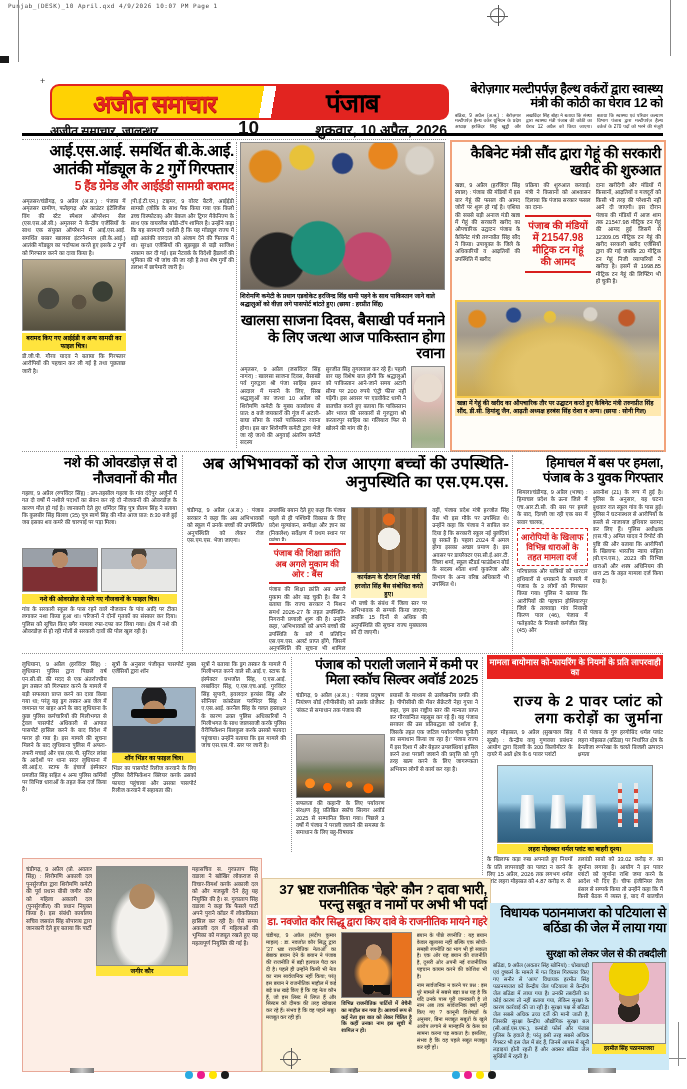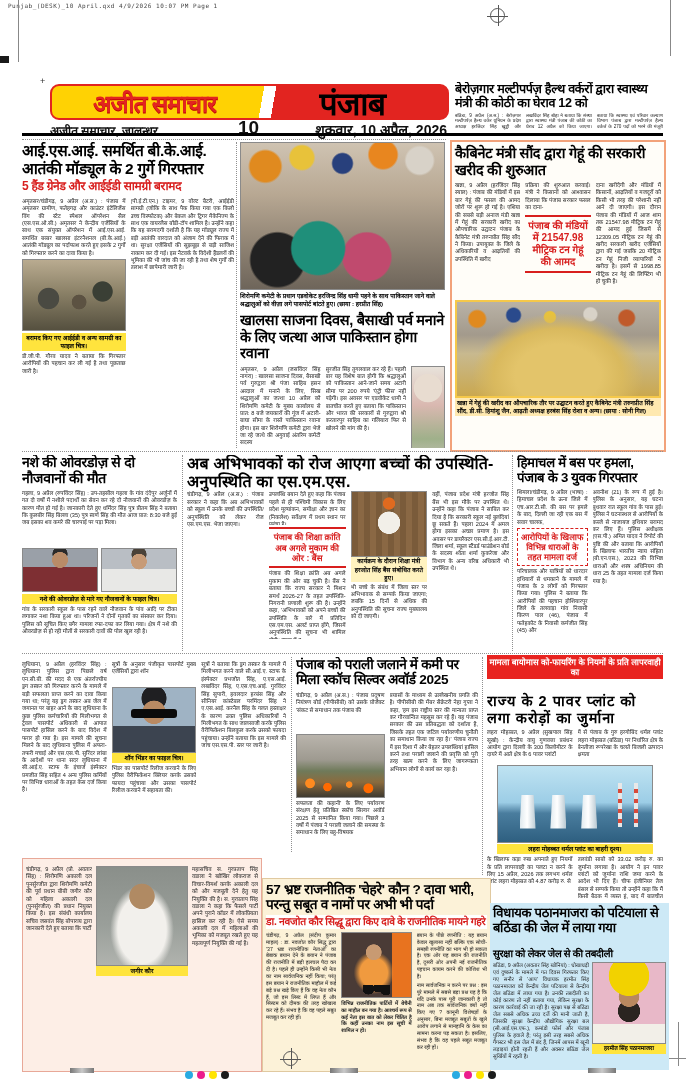--- a/index.html
+++ b/index.html
@@ -1,19 +1,19 @@
 <!DOCTYPE html>
 <html><head>
 <meta charset="utf-8">
 <style>
   html,body{margin:0;padding:0;background:#e8e8e8}
   .page{position:relative;width:687px;height:1089px;background:#fff;margin:0 auto;
         font-family:"Liberation Sans",sans-serif;color:#111;overflow:hidden}
   .abs{position:absolute}
-  .hl{font-weight:bold;color:#000;text-align:left;line-height:1.14;letter-spacing:-0.3px}
+  .hl{font-weight:bold;color:#000;text-align:right;line-height:1.14;letter-spacing:-0.3px}
   .redtxt{color:#d81f1e}
   .bt{font-size:5.6px;line-height:1.32;text-align:justify;color:#222;overflow:hidden}
   .cols{display:flex;gap:5px;overflow:hidden}
   .cols>div{flex:1;min-width:0}
   .vsep{position:absolute;border-left:1px dotted #909090;width:0}
   .hsep{position:absolute;border-top:1px dotted #909090;height:0}
   .capy{background:#ffe43d;font-weight:bold;font-size:6.2px;line-height:1.3;text-align:center;padding:1px 2px;color:#000}
   .cap{font-weight:bold;font-size:6.2px;line-height:1.3;text-align:center;color:#000}
   .ph{border:1px solid #8a8a8a;position:relative;overflow:hidden;background:#cfcac0}
   .pull{color:#d81f1e;font-weight:bold;text-align:center;border-top:2px solid #d81f1e;border-bottom:2px solid #d81f1e;padding:3px 1px;line-height:1.2}
@@ -22,21 +22,21 @@
   .crosshair{width:13px;height:13px;border:1px solid #555;border-radius:50%;position:absolute}
   .crosshair:before{content:"";position:absolute;left:50%;top:-4px;bottom:-4px;border-left:1px solid #555}
   .crosshair:after{content:"";position:absolute;top:50%;left:-4px;right:-4px;border-top:1px solid #555}
   .dot{width:8px;height:8px;border-radius:50%;display:inline-block;margin-right:4px}
   .c{background:#29abe2}.m{background:#ec1c8d}.y{background:#ffe400}.k{background:#1c1c1c}
   .graybar{background:linear-gradient(90deg,#777,#c9c9c9,#777);height:5px}
   .masthead-box{border:2px solid #e22420;border-radius:9px;
      background:linear-gradient(100deg,#ffd203 0 53%,#ffffff 53% 56%,#e22420 56%);
      display:flex;align-items:center;overflow:hidden}
   .logo-main{flex:0 0 52%;text-align:center;color:#e22420;font-weight:bold;font-size:24px;letter-spacing:-1px;text-shadow:0 1px 0 #b00}
-  .logo-ed{flex:1;text-align:center;color:#000;font-weight:bold;font-size:32px;letter-spacing:-1px}
+  .logo-ed{flex:1;text-align:center;color:#000;font-weight:bold;font-size:26px;letter-spacing:-1px}
   .tower{position:absolute;bottom:18%;width:16px;height:34px;background:linear-gradient(90deg,#dfe9ee,#ffffff 45%,#b9c9d2);clip-path:polygon(12% 0,88% 0,100% 100%,0 100%)}
   .chimney{position:absolute;bottom:20%;width:4px;height:44px;background:repeating-linear-gradient(180deg,#e8e8e8 0 6px,#d84a3a 6px 10px)}
   .printline{font-family:"DejaVu Sans Mono",monospace;font-size:6px;color:#444;letter-spacing:.5px}
 </style>
 </head>
 <body>
 
 <div class="page">
 
   <div class="abs printline" style="left:8px;top:2px">Punjab_(DESK)_10 April.qxd  4/9/2026  10:07 PM  Page 1</div>
@@ -148,21 +148,21 @@
         radial-gradient(circle at 50% 30%, #c79b77 16%, transparent 17%),
         radial-gradient(circle at 50% 13%, #4a4238 14%, transparent 15%),
         linear-gradient(180deg,#b9bec4 0 48%,#e8e8e6 48% 100%)"></div>
     </div>
     <div class="capy" style="margin-top:2px">नशे की ओवरडोज़ से मारे गए नौजवानों के फाइल चित्र।</div>
     <div class="bt" style="margin-top:2px">गांव के सरकारी स्कूल के पास रहने वाले नौजवान के पांव आदि पर टीका लगाकर नशा किया हुआ था। परिजनों ने दोनों मृतकों का संस्कार कर दिया। पुलिस को सूचित किए बगैर मामला रफा-दफा कर लिया गया। क्षेत्र में नशे की ओवरडोज़ से हो रही मौतों से सरकारी दावों की पोल खुल रही है।</div>
   </div>
 
   <div class="abs" style="left:187px;top:455px;width:322px;height:196px;overflow:hidden">
     <div class="hl" style="font-size:16px;letter-spacing:.2px">अब अभिभावकों को रोज आएगा बच्चों की उपस्थिति-अनुपस्थिति का एस.एम.एस.</div>
-    <div class="cols" style="margin-top:0;height:148px">
+    <div class="cols" style="margin-top:16px;height:148px">
       <div class="bt">चंडीगढ़, 9 अप्रैल (अ.स.) : पंजाब सरकार ने कहा कि अब अभिभावकों को स्कूल में उनके बच्चों की उपस्थिति/अनुपस्थिति को लेकर रोज एस.एम.एस. भेजा जाएगा।</div>
       <div>
         <div class="bt" style="height:34px">उपलब्धि बयान देते हुए कहा कि पंजाब पहले से ही पश्चिमी विकास के लिए प्रदेश मूल्यांकन, समीक्षा और ज्ञान का (निकलेश) सर्वेक्षण में प्रथम स्थान पर पहुंचा है।</div>
         <div class="pull" style="font-size:8.6px;margin:2px 0">पंजाब की शिक्षा क्रांति अब अगले मुकाम की ओर : बैंस</div>
         <div class="bt">पंजाब की शिक्षा क्रांति अब अगले मुकाम की ओर बढ़ चुकी है। बैंस ने बताया कि राज्य सरकार ने मिशन समर्थ 2026-27 के तहत उपस्थिति-निगरानी प्रणाली शुरू की है। उन्होंने कहा, 'अभिभावकों को अपने बच्चों की उपस्थिति के बारे में प्रतिदिन एस.एम.एस. अलर्ट प्राप्त होंगे, जिसमें अनुपस्थिति की सूचना भी शामिल होगी। स्कूल में 7</div>
       </div>
       <div>
         <div class="ph" style="height:64px;background:
           radial-gradient(circle at 50% 18%, #e06a1f 9%, transparent 10%),
           radial-gradient(circle at 50% 48%, #f2efe8 22%, transparent 23%),
@@ -255,21 +255,21 @@
           radial-gradient(circle at 50% 30%, #b08a63 15%, transparent 16%),
           radial-gradient(ellipse at 50% 64%, #f2f0ec 38%, transparent 50%),
           linear-gradient(180deg,#8a8f8a 0%,#9a9f9a 60%,#b0b3ae 100%)"></div>
         <div class="capy">जगीर कौर</div>
       </div>
       <div class="bt" style="flex:1">महासचिव स. गुरप्रताप सिंह वडाला ने खोखिर लोकराज से विचार-विमर्श करके अकाली दल को और मजबूती देने हेतु यह नियुक्ति की है। स. गुरप्रताप सिंह वडाला ने कहा कि फैसले पार्टी अपने पुराने कॉडर में लोकप्रियता हासिल कर रही है। ऐसे समय अकाली दल में महिलाओं की भूमिका को मजबूत रखते हुए यह महत्वपूर्ण नियुक्ति की गई है।</div>
     </div>
   </div>
 
   <div class="abs" style="left:262px;top:878px;width:221px;height:186px;background:#fcf2d8;border:1px solid #e0c9a0;padding:3px;overflow:hidden">
-    <div class="hl" style="font-size:13.6px">57 भ्रष्ट राजनीतिक 'चेहरे' कौन ? दावा भारी, परन्तु सबूत व नामों पर अभी भी पर्दा</div>
+    <div class="hl" style="font-size:13.6px">37 भ्रष्ट राजनीतिक 'चेहरे' कौन ? दावा भारी, परन्तु सबूत व नामों पर अभी भी पर्दा</div>
     <div class="hl redtxt" style="font-size:10.4px;background:#fff;margin-top:2px;padding:1px 0">डा. नवजोत कौर सिद्धू द्वारा किए दावे के राजनीतिक मायने गहरे</div>
     <div class="cols" style="margin-top:3px;height:130px">
       <div class="bt" style="font-size:5.2px">चंडीगढ़, 9 अप्रैल (संदीप कुमार माहल) : डा. नवजोत कौर सिद्धू द्वारा '37 भ्रष्ट राजनीतिक नेताओं' का बेबाक बयान देने के बयान ने पंजाब की राजनीति में बड़ी हलचल पैदा कर दी है। पहले ही उन्होंने किसी भी नेता का नाम सार्वजनिक नहीं किया; परंतु इस बयान ने राजनीतिक माहौल में कई बड़े प्रश्न खड़े किए हैं कि वह नेता कौन हैं, जो इस लिस्ट में लिप्त हैं और सिस्टम को दीमक की तरह खोखला कर रहे हैं। संभव है कि वह पहले सबूत मजबूत कर रही हों।</div>
       <div>
         <div class="ph" style="height:64px;background:
           radial-gradient(circle at 46% 30%, #c89a72 13%, transparent 14%),
           radial-gradient(ellipse at 46% 62%, #f09a3f 26%, transparent 38%),
           linear-gradient(90deg,#4a3b36 0 72%,#e8731f 72% 100%)">
           <div style="position:absolute;left:30%;bottom:0;width:40%;height:12px;background:
             radial-gradient(circle at 20% 30%, #111 25%, transparent 26%),

